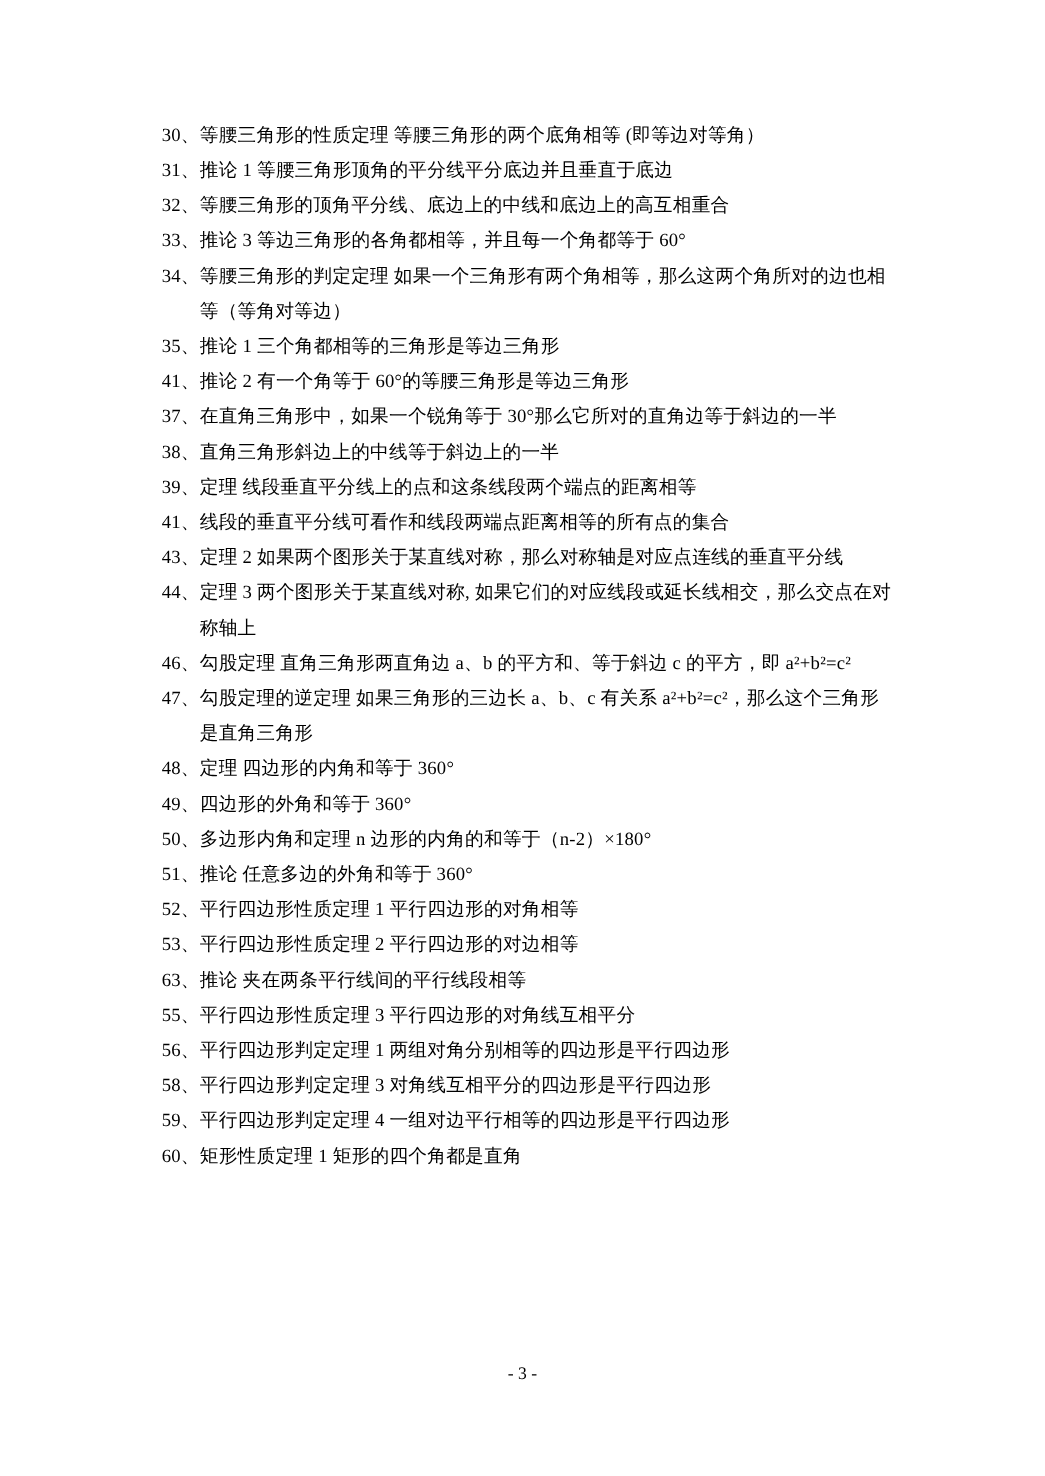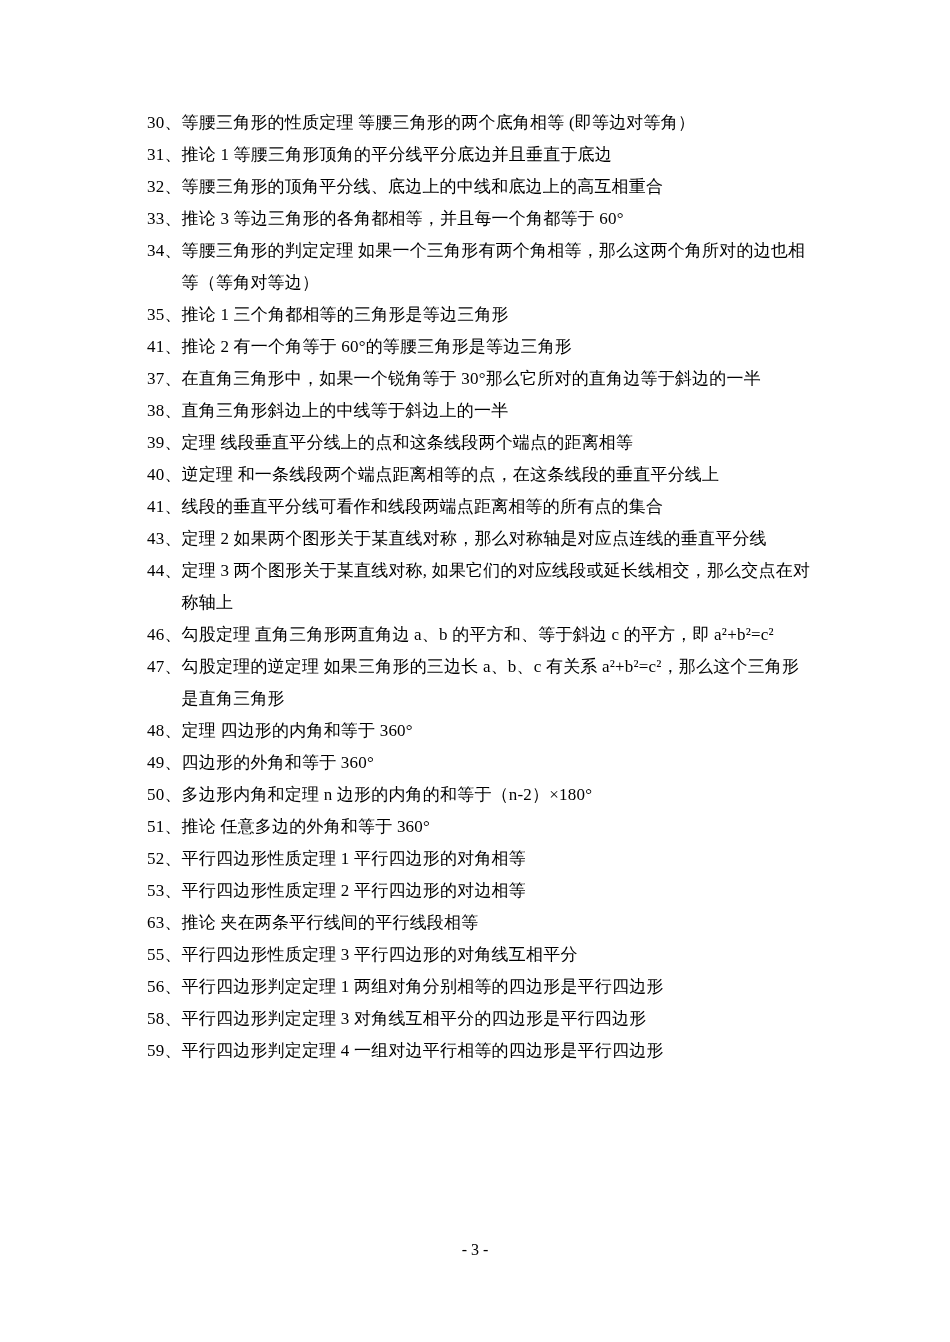--- a/index.html
+++ b/index.html
@@ -86,24 +86,20 @@
       </div>
       <div class="item">
         <span class="num">38、</span>
         <span class="txt">直角三角形斜边上的中线等于斜边上的一半</span>
       </div>
       <div class="item">
         <span class="num">39、</span>
         <span class="txt">定理 线段垂直平分线上的点和这条线段两个端点的距离相等</span>
       </div>
       <div class="item">
-        <span class="num">40、</span>
-        <span class="txt">逆定理 和一条线段两个端点距离相等的点，在这条线段的垂直平分线上</span>
-      </div>
-      <div class="item">
         <span class="num">41、</span>
         <span class="txt">线段的垂直平分线可看作和线段两端点距离相等的所有点的集合</span>
       </div>
       <div class="item">
         <span class="num">43、</span>
         <span class="txt">定理 2 如果两个图形关于某直线对称，那么对称轴是对应点连线的垂直平分线</span>
       </div>
       <div class="item">
         <span class="num">44、</span>
         <span class="txt">定理 3 两个图形关于某直线对称, 如果它们的对应线段或延长线相交，那么交点在对称轴上</span>
@@ -153,15 +149,19 @@
         <span class="txt">平行四边形判定定理 1 两组对角分别相等的四边形是平行四边形</span>
       </div>
       <div class="item">
         <span class="num">58、</span>
         <span class="txt">平行四边形判定定理 3 对角线互相平分的四边形是平行四边形</span>
       </div>
       <div class="item">
         <span class="num">59、</span>
         <span class="txt">平行四边形判定定理 4 一组对边平行相等的四边形是平行四边形</span>
       </div>
+      <div class="item">
+        <span class="num">60、</span>
+        <span class="txt">矩形性质定理 1 矩形的四个角都是直角</span>
+      </div>
     </div>
   <div class="footer">- 3 -</div>
 </div>
 
 </body></html>

